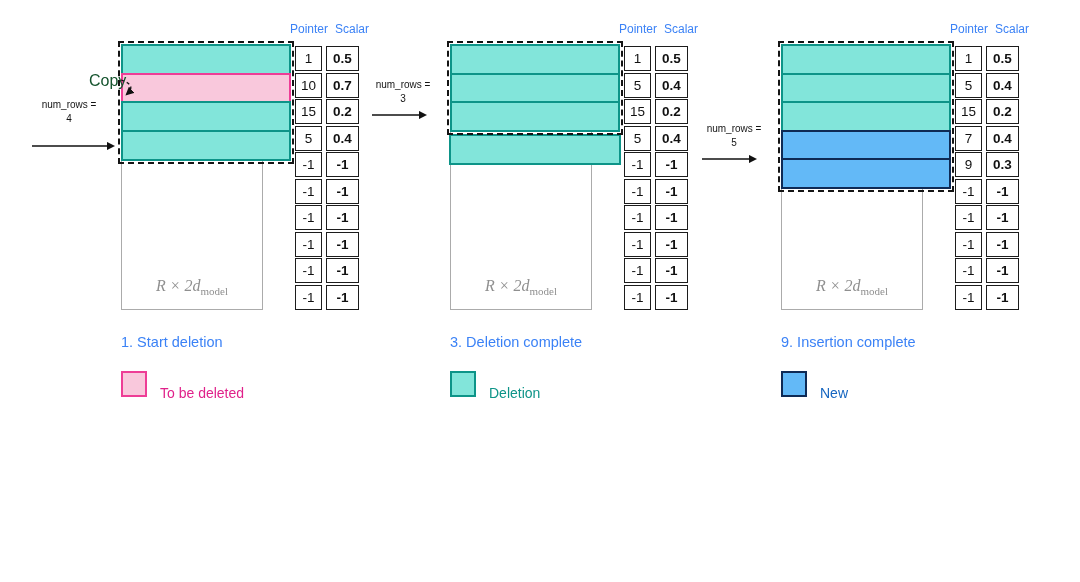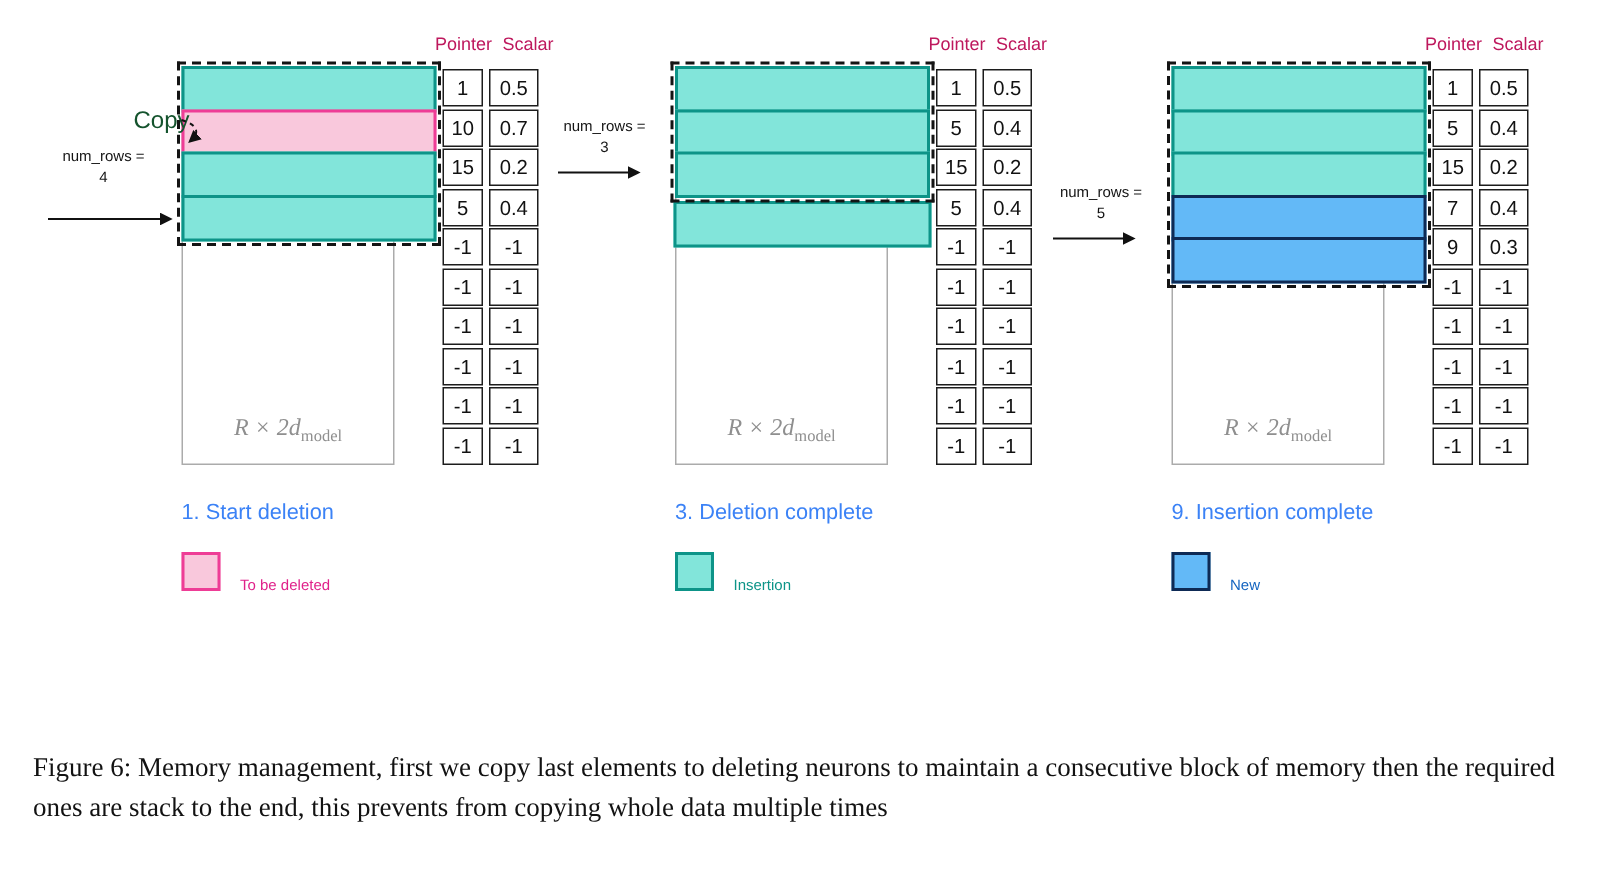--- a/index.html
+++ b/index.html
@@ -2,52 +2,52 @@
 <html><head>
 <meta charset="utf-8">
 <style>
   * { margin:0; padding:0; box-sizing:border-box; }
   html,body { background:#ffffff; }
   body { font-family:"Liberation Sans", sans-serif; color:#141414; }
   .figure { position:relative; width:1080px; height:582px; background:#fff; overflow:hidden; }
 
   .panel { position:absolute; top:22px; width:0; height:0; }
 
-  .hdr { position:absolute; top:0; font-size:12px; color:#be185d; text-align:center; white-space:nowrap; }
+  .hdr { position:absolute; top:0; font-size:12px; color:#3b82f6; text-align:center; white-space:nowrap; }
   .hdr-pointer { left:160px; width:56px; }
   .hdr-scalar  { left:203px; width:56px; }
 
   .mem-box { position:absolute; left:0; top:22px; width:142px; height:266px; border:1.5px solid #ababab; background:#fff; }
   .matrix-label { position:absolute; left:0; right:0; top:232px; text-align:center;
                   font-family:"Liberation Serif", serif; font-style:italic; font-size:16px; color:#8f8f8f; }
   .matrix-label sub { font-size:11px; font-style:normal; }
 
   .dashed-region { position:absolute; left:-3px; top:19px; width:176px; border:2.5px dashed #141414; padding:1px; }
   .mrow { height:31px; border:2.5px solid; }
   .mrow + .mrow { margin-top:-2.5px; }
   .mrow.teal { background:#82e5da; border-color:#0d9488; }
   .mrow.pink { background:#f9c8dc; border-color:#ee3d96; }
   .mrow.blue { background:#63b9f7; border-color:#0e2a55; }
   .tail-rows { position:absolute; left:-1px; top:112px; width:172px; }
 
   .num-col { position:absolute; top:24px; display:flex; flex-direction:column; gap:1.5px; }
   .ptr-col { left:174px; }
-  .scl-col { left:205px; }
+  .scl-col { left:205px;font-weight:bold; }
   .cell { width:27px; height:25px; border:1.5px solid #1c1c1c; background:#fff;
           display:flex; align-items:center; justify-content:center; font-size:13.5px; color:#111; }
   .scl-col .cell { width:33px; }
 
   .panel-caption { position:absolute; left:0; top:312px; font-size:14.5px; color:#3b82f6; white-space:nowrap; }
 
   .legend { position:absolute; left:0; top:344px; display:flex; align-items:center; gap:13px; }
   .swatch { width:26px; height:26px; border:2.5px solid; flex:0 0 auto; }
   .swatch.pink { background:#f9c8dc; border-color:#ee3d96; }
   .swatch.teal { background:#82e5da; border-color:#0d9488; }
   .swatch.blue { background:#63b9f7; border-color:#0e2a55; }
-  .legend-label { font-size:10px; white-space:nowrap;margin-top:19px; }
+  .legend-label { font-size:14px; white-space:nowrap;margin-top:19px; }
   .legend-label.pink { color:#e0218a; }
   .legend-label.teal { color:#0d9488; }
   .legend-label.blue { color:#1565c0; }
 
   .nr { position:absolute; font-size:10px; color:#141414; text-align:center; line-height:1.35; }
   .nr-a { left:-98px; top:76px;  width:92px; }
   .nr-b { left:-86px; top:56px;  width:78px; }
   .nr-c { left:-86px; top:100px; width:78px; }
   .copy-label { position:absolute; left:-32px; top:50px; font-size:16px; color:#14532d; }
 
@@ -147,21 +147,21 @@
         <div class="cell">-1</div>
         <div class="cell">-1</div>
       </div>
     <div class="nr nr-b">
       <div>num_rows =</div>
       <div>3</div>
     </div>
     <div class="panel-caption">3. Deletion complete</div>
     <div class="legend">
       <span class="swatch teal"></span>
-      <span class="legend-label teal">Insertion</span>
+      <span class="legend-label teal">Deletion</span>
     </div>
   </section>
 
   <section class="panel" style="left:781px">
     <span class="hdr hdr-pointer">Pointer</span>
     <span class="hdr hdr-scalar">Scalar</span>
     <div class="mem-box">
       <div class="matrix-label"><span>R × 2d</span><sub>model</sub></div>
     </div>
     <div class="dashed-region">
@@ -211,14 +211,13 @@
       <marker id="ah" viewBox="0 0 10 10" refX="7.5" refY="5" markerWidth="6.5" markerHeight="6.5" orient="auto-start-reverse">
         <path d="M0,0 L10,5 L0,10 z" fill="#111"></path>
       </marker>
     </defs>
     <path d="M 121 80 Q 137 85 127 94" fill="none" stroke="#111" stroke-width="1.3" stroke-dasharray="3 3" marker-end="url(#ah)"></path>
     <line x1="32" y1="146" x2="113" y2="146" stroke="#111" stroke-width="1.3" marker-end="url(#ah)"></line>
     <line x1="372" y1="115" x2="425" y2="115" stroke="#111" stroke-width="1.3" marker-end="url(#ah)"></line>
     <line x1="702" y1="159" x2="755" y2="159" stroke="#111" stroke-width="1.3" marker-end="url(#ah)"></line>
   </svg>
 
-  <p class="fig-caption">Figure 6: Memory management, first we copy last elements to deleting neurons to maintain a consecutive block of memory then the required ones are stack to the end, this prevents from copying whole data multiple times</p>
 </div>
 
 </body></html>

